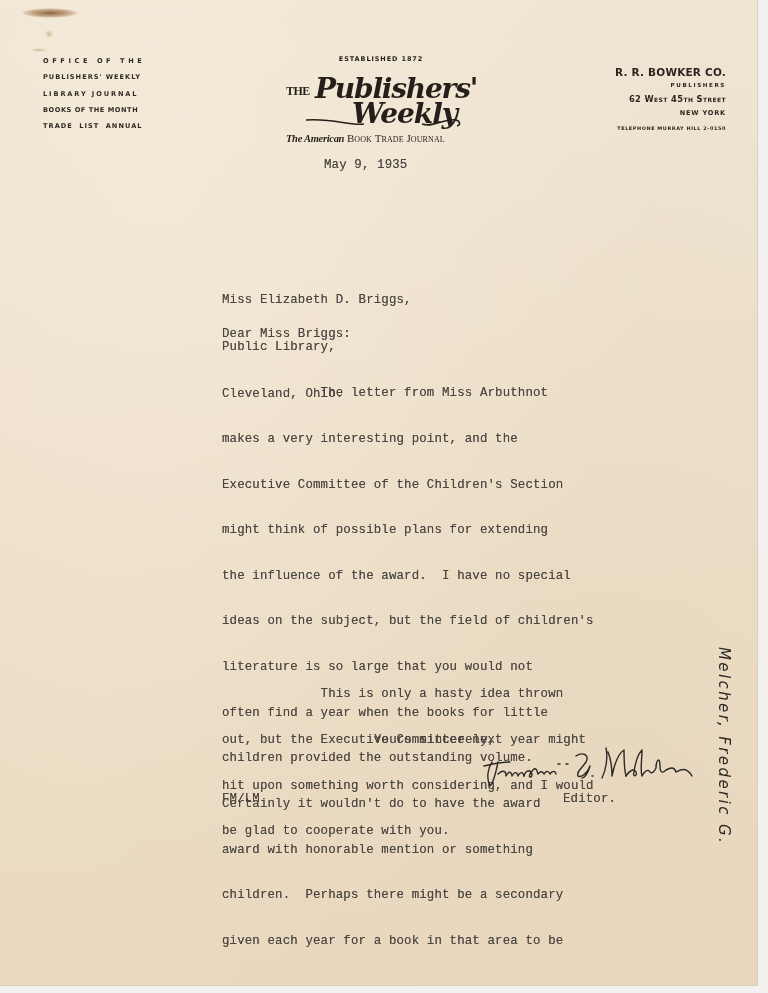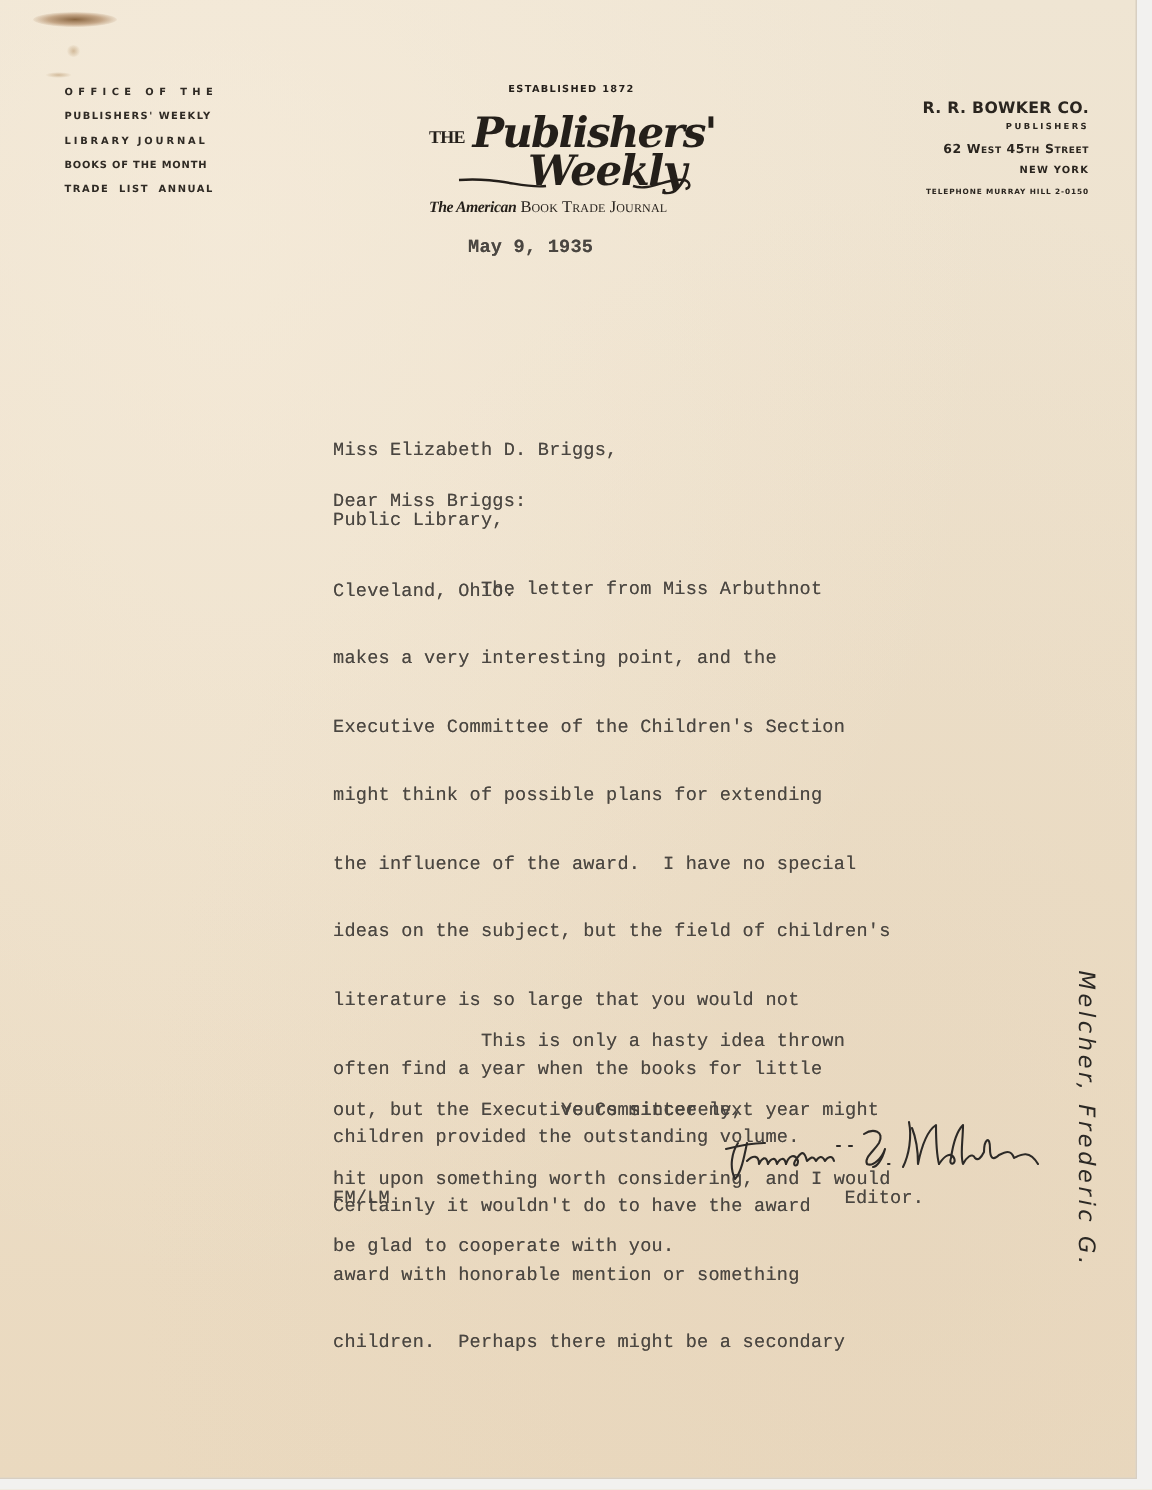--- a/index.html
+++ b/index.html
@@ -195,23 +195,22 @@
   .typed {
     font-family: "Liberation Mono", monospace;
     color: #4a4641;
     font-size: 12.4px;
     letter-spacing: 0.15px;
     white-space: pre;
     text-shadow: 0 0 0.4px rgba(60,55,50,0.6);
   }
   .date {
     position: absolute;
-    left: 312px;
+    left: 324px;
     top: 158px;
-    font-weight: bold;
   }
   .address {
     position: absolute;
     left: 222px;
     top: 262px;
     line-height: 15.6px;
   }
   .salutation {
     position: absolute;
     left: 222px;
@@ -325,20 +324,21 @@
     <div>Executive Committee of the Children's Section</div>
     <div>might think of possible plans for extending</div>
     <div>the influence of the award.  I have no special</div>
     <div>ideas on the subject, but the field of children's</div>
     <div>literature is so large that you would not</div>
     <div>often find a year when the books for little</div>
     <div>children provided the outstanding volume.</div>
     <div>Certainly it wouldn't do to have the award</div>
     <div>award with honorable mention or something</div>
     <div>children.  Perhaps there might be a secondary</div>
+    <div>given each year for a book in that area to be</div>
     
     
     
     
     
   </div>
 
   <div class="typed body-p2">
     <div>             This is only a hasty idea thrown</div>
     <div>out, but the Executive Committee next year might</div>

